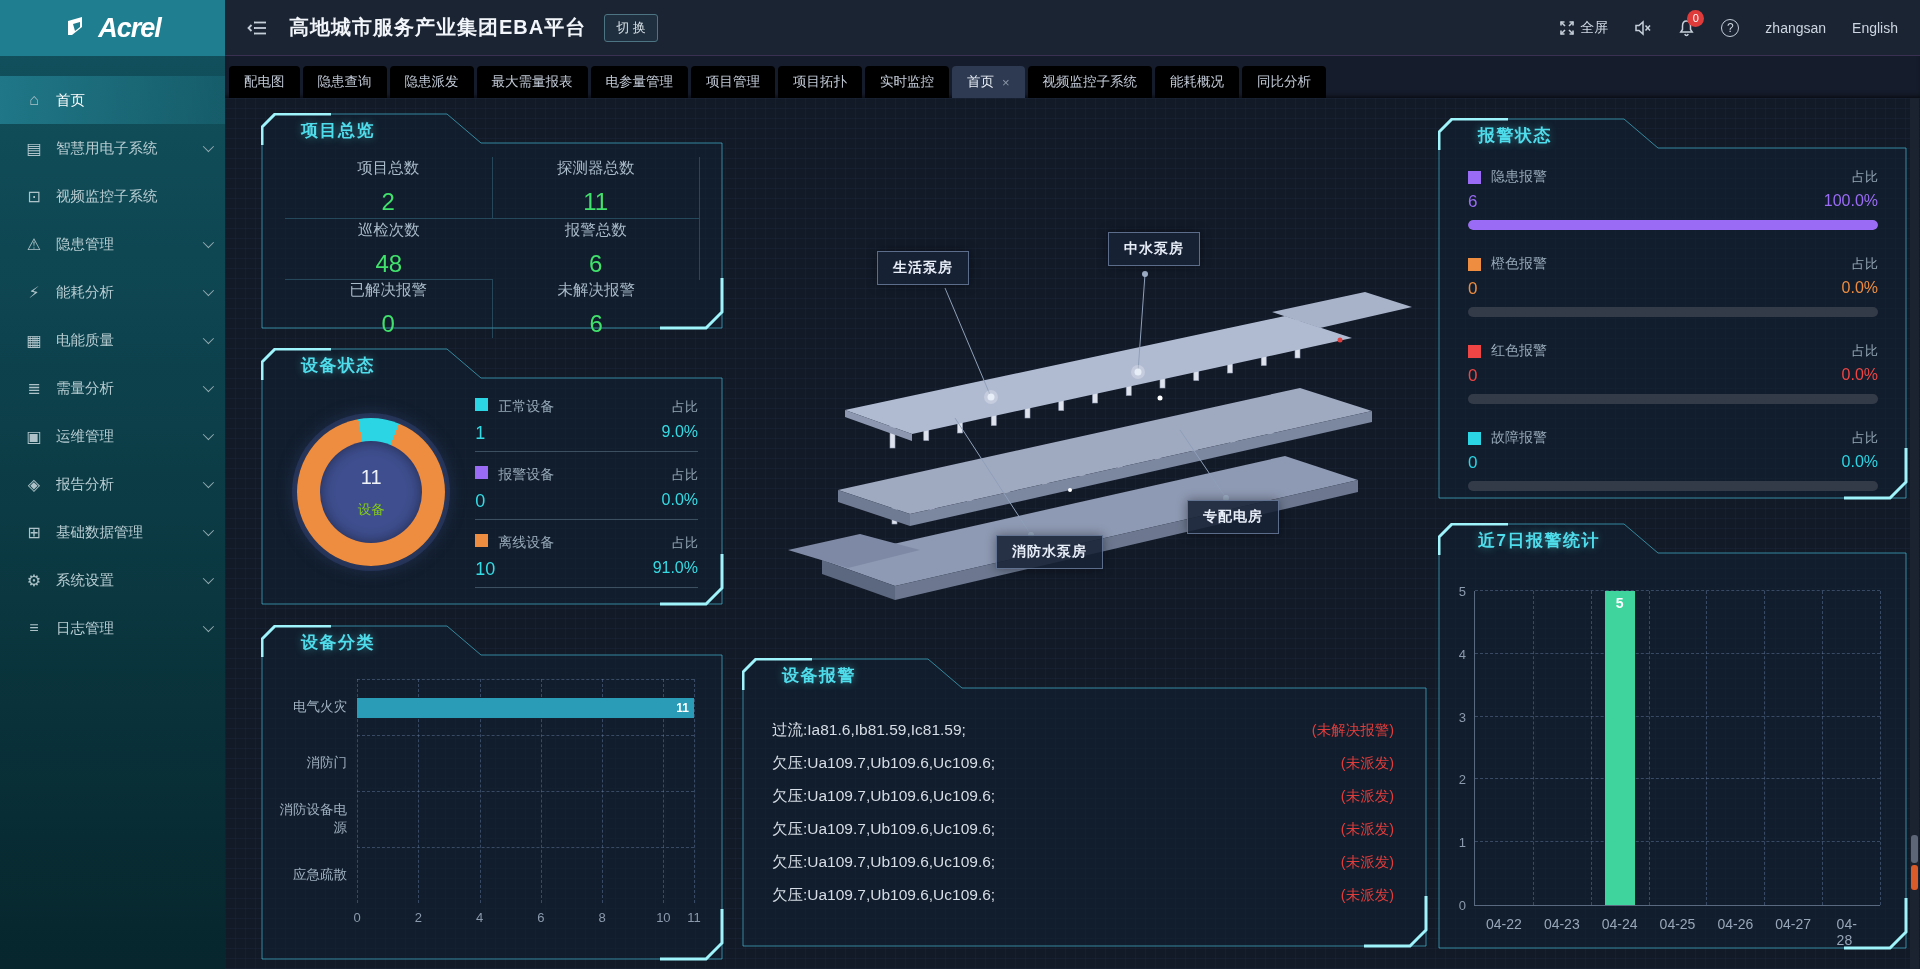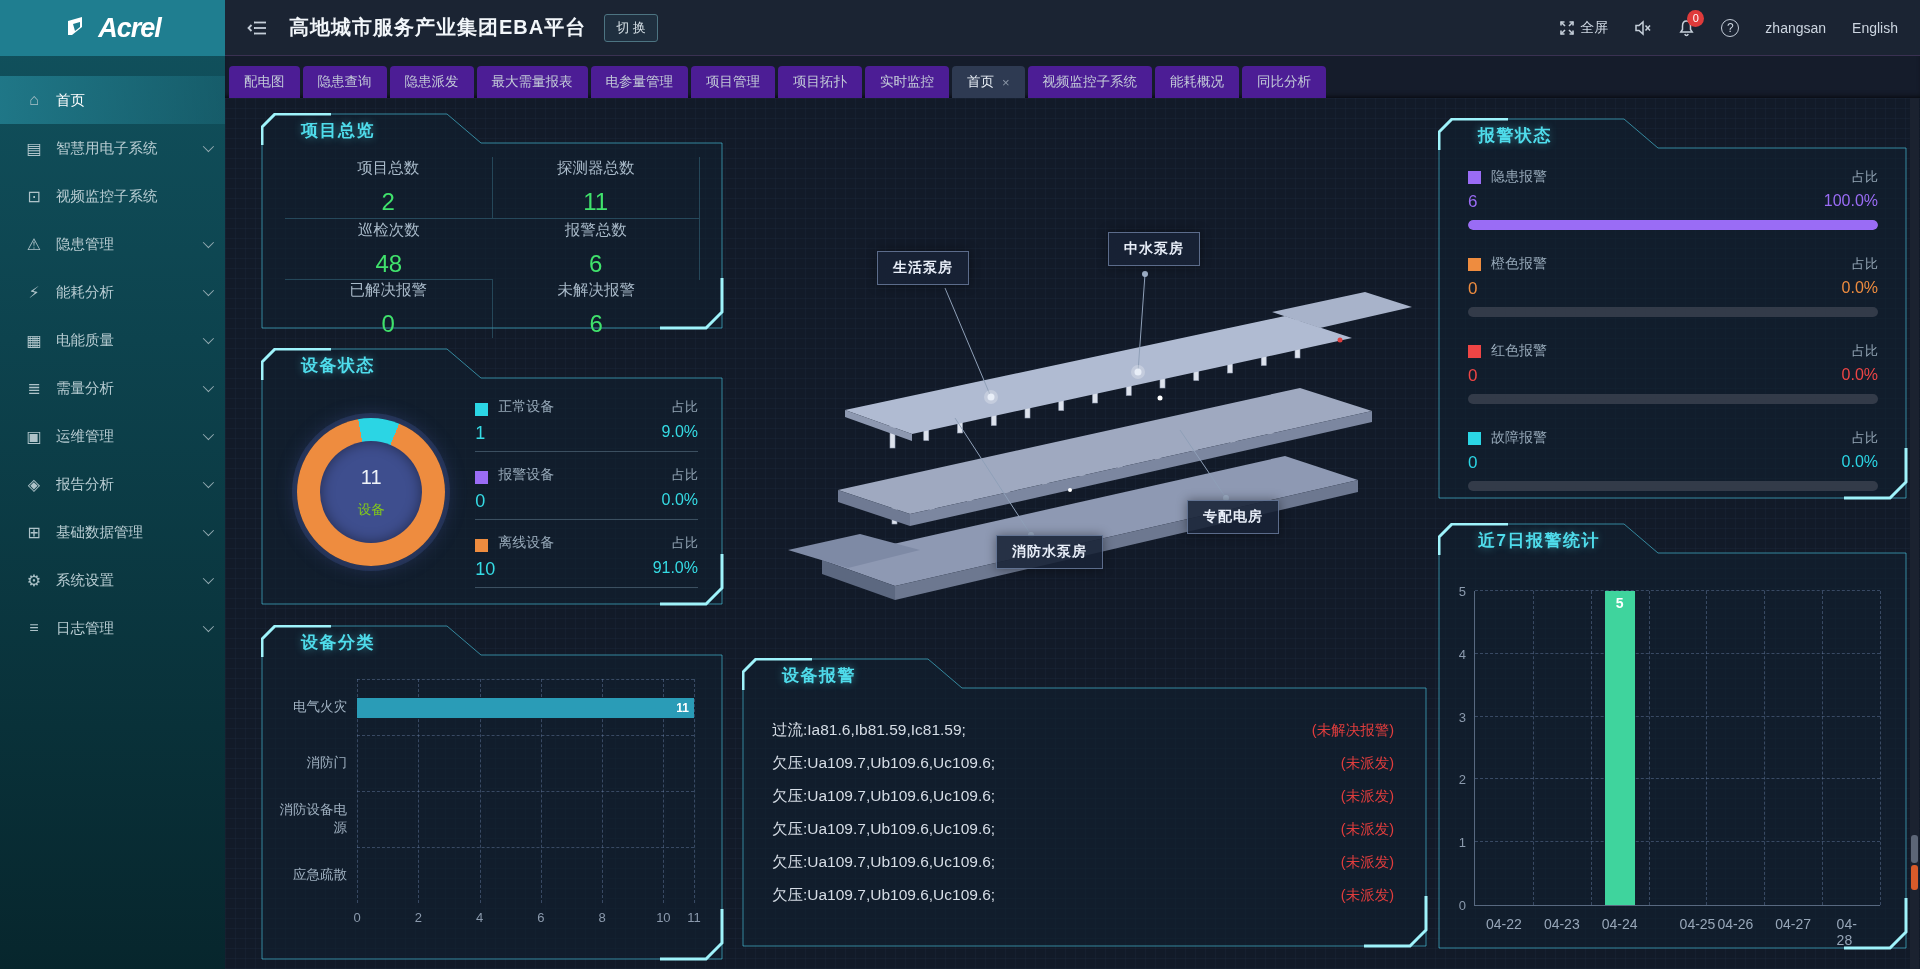--- a/index.html
+++ b/index.html
@@ -31,21 +31,21 @@
   .tr-item { display:flex; align-items:center; gap:5px; cursor:pointer; }
   .bell-wrap { position:relative; }
   .badge { position:absolute; top:-9px; left:9px; background:#df3b3b; color:#fff; font-size:11px;
     min-width:17px; height:17px; border-radius:9px; display:flex; align-items:center; justify-content:center; padding:0 4px; }
   .help-circle { width:18px; height:18px; border:1.4px solid #c3ccd8; border-radius:50%; font-size:12px;
     display:flex; align-items:center; justify-content:center; }
 
   
   .tabbar { position:absolute; left:225px; right:0; top:56px; height:42px; background:#151c2b;
     display:flex; align-items:flex-end; padding:0 0 0 4px; z-index:4; box-shadow:inset 0 -4px 6px -4px #000; }
-  .tab { height:32px; background:#4c1d95; color:#c3cbd8; font-size:13.5px; display:flex; align-items:center;
+  .tab { height:32px; background:#000000; color:#c3cbd8; font-size:13.5px; display:flex; align-items:center;
     padding:0 15px; margin-right:3px; border-radius:4px 4px 0 0; cursor:pointer; white-space:nowrap; }
   .tab.active { background:#2e3a52; color:#e8eef5; }
   .tab-close { margin-left:8px; color:#8b96a6; font-size:13px; }
 
   
   .content { position:absolute; left:225px; right:0; top:98px; bottom:0; background:#121a28;
     background-image:linear-gradient(rgba(58,82,112,.10) 1px,transparent 1px),
                      linear-gradient(90deg,rgba(58,82,112,.10) 1px,transparent 1px);
     background-size:10px 10px; overflow:hidden; }
 
@@ -67,21 +67,21 @@
   .ds-body { display:flex; height:100%; padding:10px 26px 16px 18px; }
   .donut-wrap { width:44%; display:flex; align-items:center; justify-content:center; }
   .donut { width:148px; height:148px; border-radius:50%; position:relative;
     box-shadow:0 0 0 5px rgba(96,116,210,.18), 0 0 22px rgba(96,116,210,.3); }
   .donut-inner { position:absolute; inset:23px; background:#3e4e8e; border-radius:50%;
     box-shadow:inset 0 0 14px rgba(0,0,0,.45); display:flex; flex-direction:column; align-items:center; justify-content:center; }
   .donut-val { color:#eef2f8; font-size:20px; }
   .donut-lab { color:#84cc16; font-size:13.5px; margin-top:12px; }
   .ds-legend { flex:1; display:flex; flex-direction:column; justify-content:space-between; padding:4px 0 2px 12px; }
   .lg-item { border-bottom:1px solid rgba(125,155,175,.4); padding-bottom:7px; }
-  .lg-line1 { display:flex; align-items:flex-end; gap:10px; color:#97a9b9; font-size:14px; }
+  .lg-line1 { display:flex; align-items:flex-start; gap:10px; color:#97a9b9; font-size:14px; }
   .lg-sq { width:13px; height:13px; }
   .lg-ratio { margin-left:auto; font-size:13px; }
   .lg-line2 { display:flex; margin-top:7px; font-size:18px; color:#35dbe4; }
   .lg-pct { margin-left:auto; font-size:16px; }
 
   
   .hchart { padding:18px 30px 0 10px; }
   .hmain { display:flex; }
   .hlabels { width:86px; }
   .hlabel { height:56px; display:flex; align-items:center; justify-content:flex-end; padding-right:10px; color:#9fb0c0; font-size:13.5px; text-align:right; }
@@ -649,21 +649,21 @@
             <div class="vline" style="left: 57.1429%;"></div>
             <div class="vline" style="left: 71.4286%;"></div>
             <div class="vline" style="left: 85.7143%;"></div>
             <div class="vline" style="left: 100%;"></div>
             <span class="vxl" style="left: 7.14286%;">04-22</span>
             <span class="vxl" style="left: 21.4286%;">04-23</span>
             <span class="vxl" style="left: 35.7143%;">04-24</span>
             <div class="vbar" style="left: 35.7143%; height: 100%; background: rgb(63, 212, 157);">
               <span class="vbar-val">5</span>
             </div>
-            <span class="vxl" style="left: 50%; margin-left: 20px;">04-25</span>
+            <span class="vxl" style="left: 50%;">04-25</span>
             <span class="vxl" style="left: 64.2857%;">04-26</span>
             <span class="vxl" style="left: 78.5714%;">04-27</span>
             <span class="vxl" style="left: 92.8571%;">04-28</span>
           </div>
       </div>
     </section>
 
     <div class="scrollbar">
       <div class="sb-thumb-gray"></div>
       <div class="sb-thumb-orange"></div>

